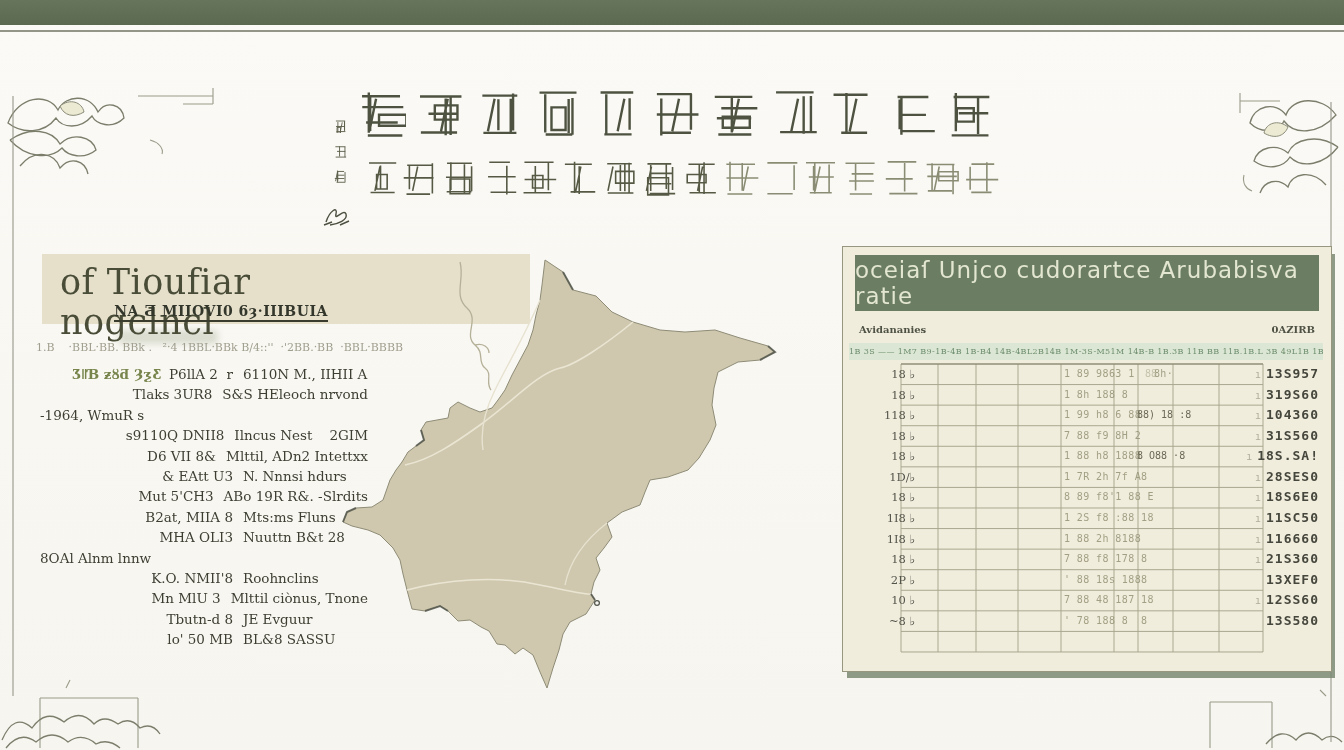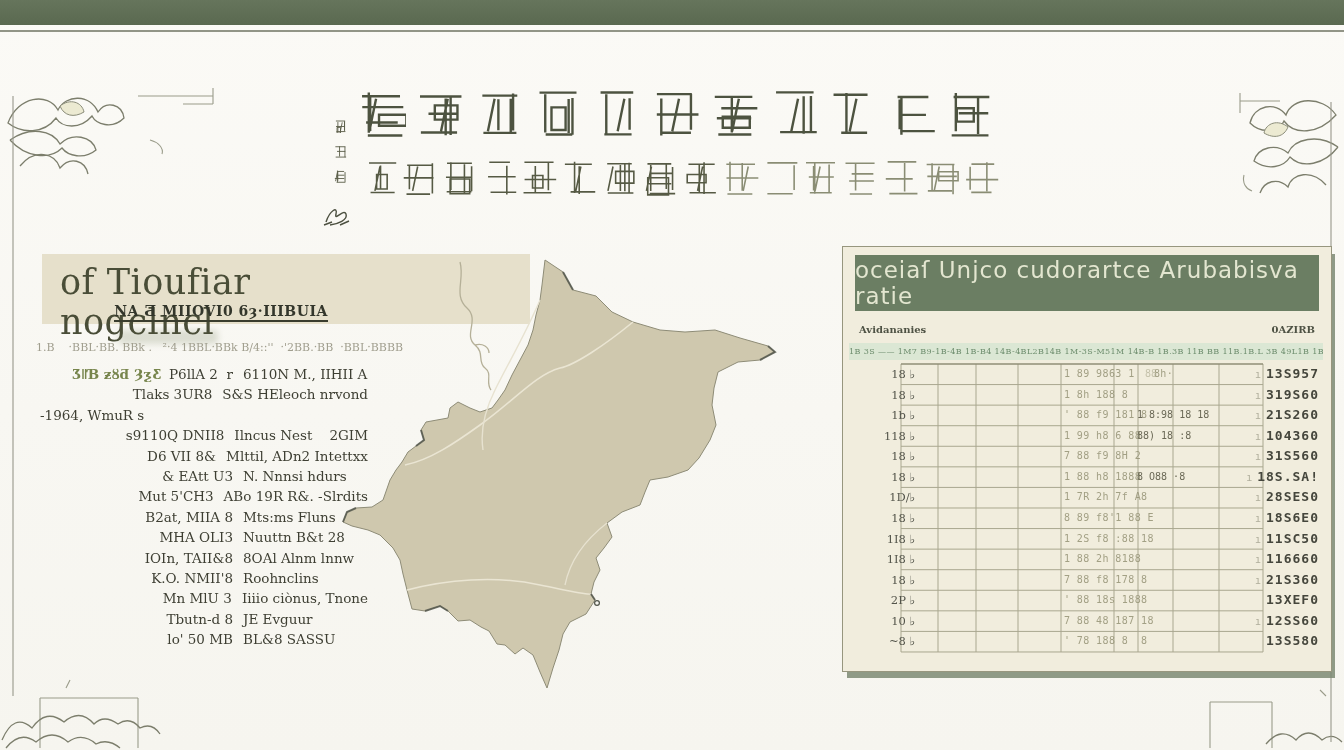--- a/index.html
+++ b/index.html
@@ -248,32 +248,31 @@
         <span class="llabel"><span>B2at, MIIA 8</span></span>
         <span class="lvalue">Mts:ms Fluns</span>
       </div>
 
       <div class="lrow">
         <span class="llabel"><span>MHA OLI3</span></span>
         <span class="lvalue">Nuuttn B&amp;t 28</span>
       </div>
 
       <div class="lrow">
-        <span class="llabel"><span>IOIn, TAII&amp;8</span></span>
         <span class="lvalue">8OAl Alnm lnnw</span>
       </div>
 
       <div class="lrow">
         <span class="llabel"><span>K.O. NMII'8</span></span>
         <span class="lvalue">Roohnclins</span>
       </div>
 
       <div class="lrow">
         <span class="llabel"><span>Mn MlU 3</span></span>
-        <span class="lvalue">Iiiio ciònus, Tnone</span>
+        <span class="lvalue">Mlttil ciònus, Tnone</span>
       </div>
 
       <div class="lrow">
         <span class="llabel"><span>Tbutn-d 8</span></span>
         <span class="lvalue">JE Evguur</span>
       </div>
 
       <div class="lrow">
         <span class="llabel"><span>lo' 50 MB</span></span>
         <span class="lvalue">BL&amp;8 SASSU</span>
@@ -334,26 +333,20 @@
           <span class="tright"><span class="tick">ı</span><span>13S957</span></span>
         </div>
 
         <div class="trow">
           <span class="tlabel">18 ♭</span>
           <span class="tmid">1 8h 188 8</span>
 
           <span class="tright"><span class="tick">ı</span><span>319S60</span></span>
         </div>
 
-        <div class="trow">
-          <span class="tlabel">1b ♭</span>
-          <span class="tmid">' 88 f9 181 8</span>
-          <span class="tmid2 bold">1 8:98 18 18</span>
-          <span class="tright"><span class="tick">ı</span><span>21S260</span></span>
-        </div>
 
         <div class="trow">
           <span class="tlabel">118 ♭</span>
           <span class="tmid">1 99 h8 6 88</span>
           <span class="tmid2 bold">88) 18 :8</span>
           <span class="tright"><span class="tick">ı</span><span>104360</span></span>
         </div>
 
         <div class="trow">
           <span class="tlabel">18 ♭</span>

